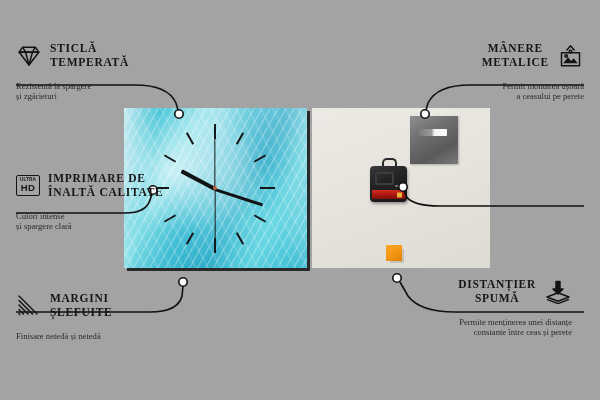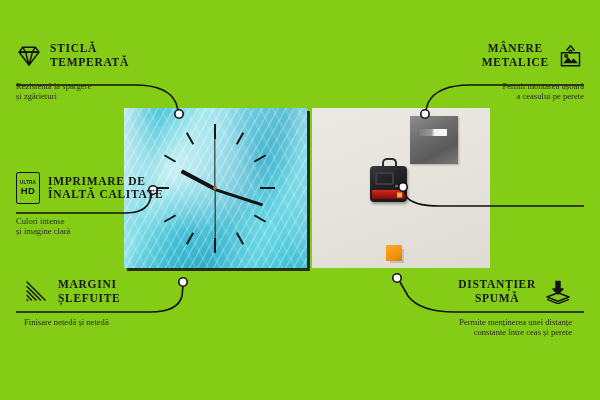--- a/index.html
+++ b/index.html
@@ -5,21 +5,21 @@
   * { box-sizing: border-box; margin: 0; padding: 0; }
   html, body {
     width: 600px; height: 400px;
     background: #ffffff;
     font-family: "Liberation Serif", "DejaVu Serif", serif;
     overflow: hidden;
   }
   #stage {
     position: relative;
     width: 600px; height: 400px;
-    background: #84cc16;
+    background: #a3a3a3;
   }
 
   
   #product {
     position: absolute;
     left: 124px; top: 108px;
     width: 366px; height: 164px;
   }
   .panel-clock {
     position: absolute; left: 0; top: 0;
@@ -152,21 +152,21 @@
     font-size: 8.6px; line-height: 10.4px; color: #2a2a2a;
     white-space: pre-line; padding-top: 4px;
   }
   .left .co-head { justify-content: flex-start; }
   .left .co-sub  { text-align: left; }
   .right .co-head { justify-content: flex-end; text-align: center; }
   .right .co-sub  { text-align: right; }
   .ico { flex: 0 0 auto; display: block; }
 
   .hd-box {
-    width: 24px; height: 32px; border: 1.6px solid #141414;
+    width: 24px; height: 21px; border: 1.6px solid #141414;
     border-radius: 2px; display: flex; flex-direction: column;
     align-items: center; justify-content: center; line-height: 1;
   }
   .hd-box .u {
     font-family: "Liberation Sans", sans-serif;
     font-size: 4.6px; font-weight: 700; letter-spacing: .2px; color: #141414;
   }
   .hd-box .h {
     font-family: "Liberation Sans", sans-serif;
     font-size: 9.5px; font-weight: 700; letter-spacing: .3px; color: #141414;
@@ -262,24 +262,24 @@
   <div class="callout left" style="left:16px; top:172px; width:185px;">
     <div class="co-head">
       <span class="ico hd-box">
         <span class="u">ultra</span>
         <span class="h">HD</span>
       </span>
       <span>IMPRIMARE DE
 ÎNALTĂ CALITATE</span>
     </div>
     <div class="co-sub" style="padding-top:12px;">Culori intense
-și imagine clară</div>
-  </div>
-
-  <div class="callout left" style="left:16px; top:278px; width:185px;margin-left:8px;">
+și spargere clară</div>
+  </div>
+
+  <div class="callout left" style="left:16px; top:292px; width:185px;">
     <div class="co-head">
       <svg class="ico" width="26" height="23" viewBox="0 0 26 23">
         <g stroke="#141414" stroke-width="1.5" stroke-linecap="round">
           <path d="M3,2 L21,20"></path>
           <path d="M3,6.5 L16.5,20"></path>
           <path d="M3,11 L12,20"></path>
           <path d="M3,15.5 L7.5,20"></path>
           <path d="M3,19.8 L3.6,20.4"></path>
         </g>
       </svg>

